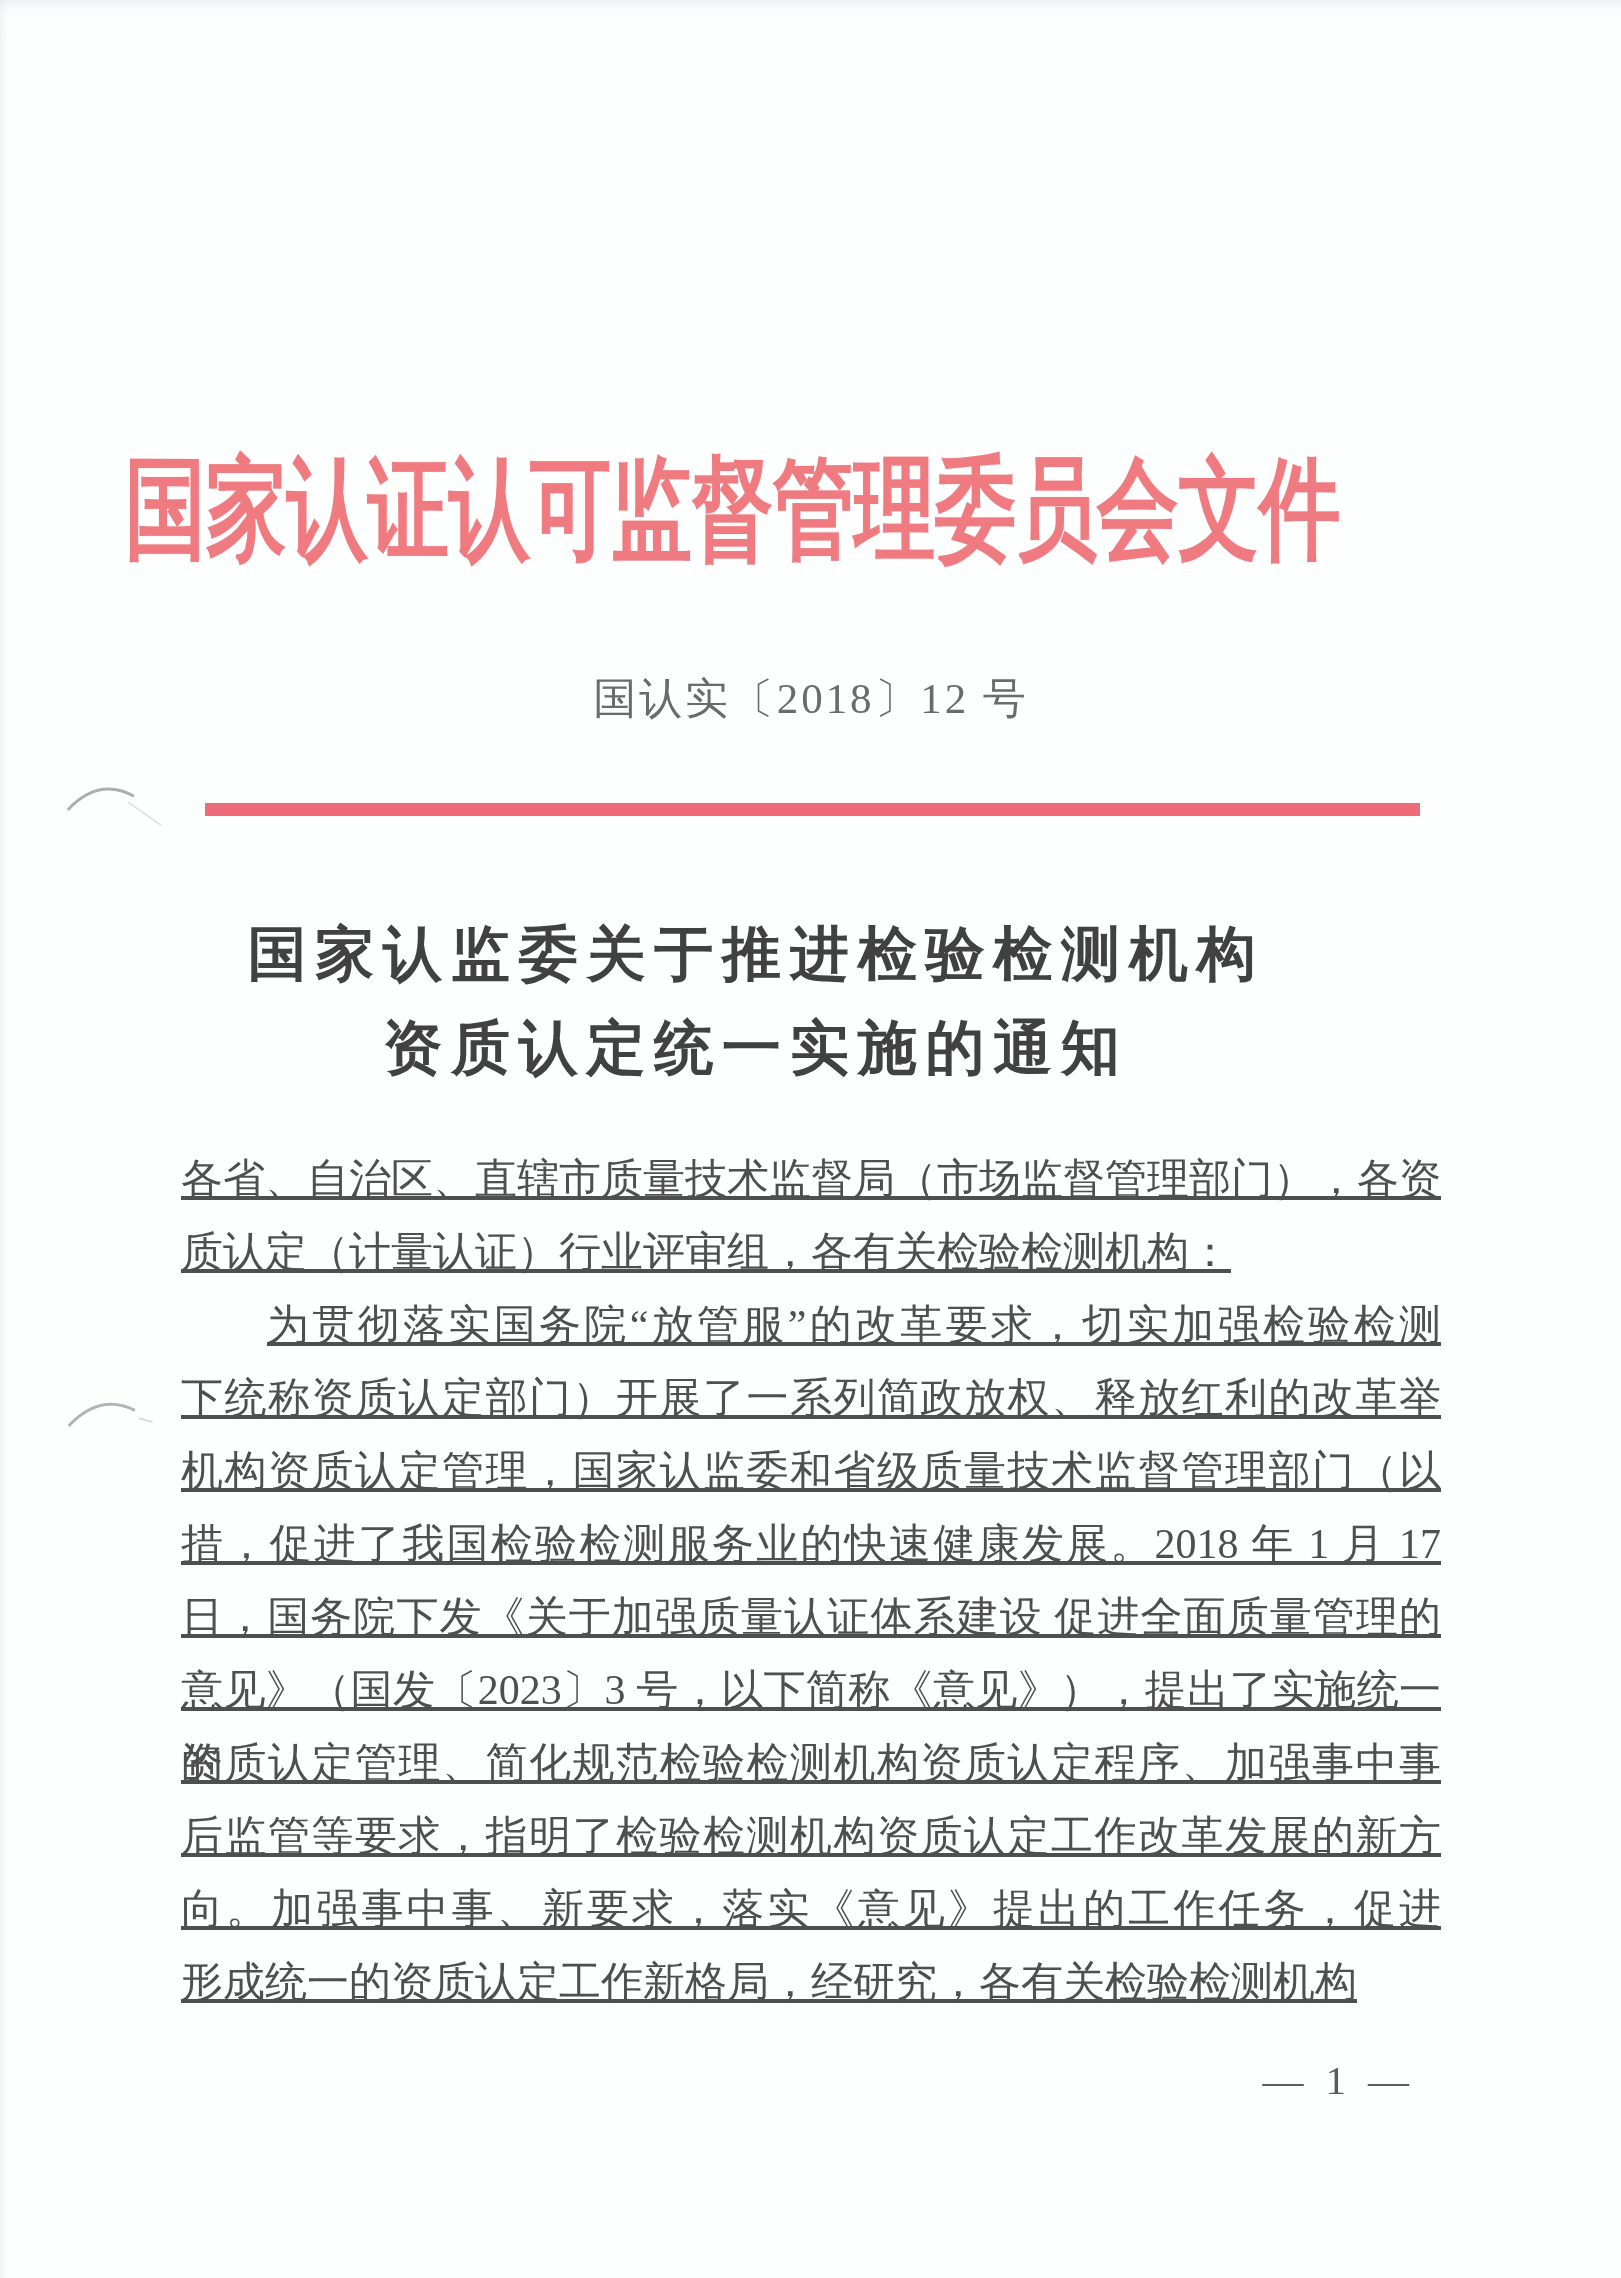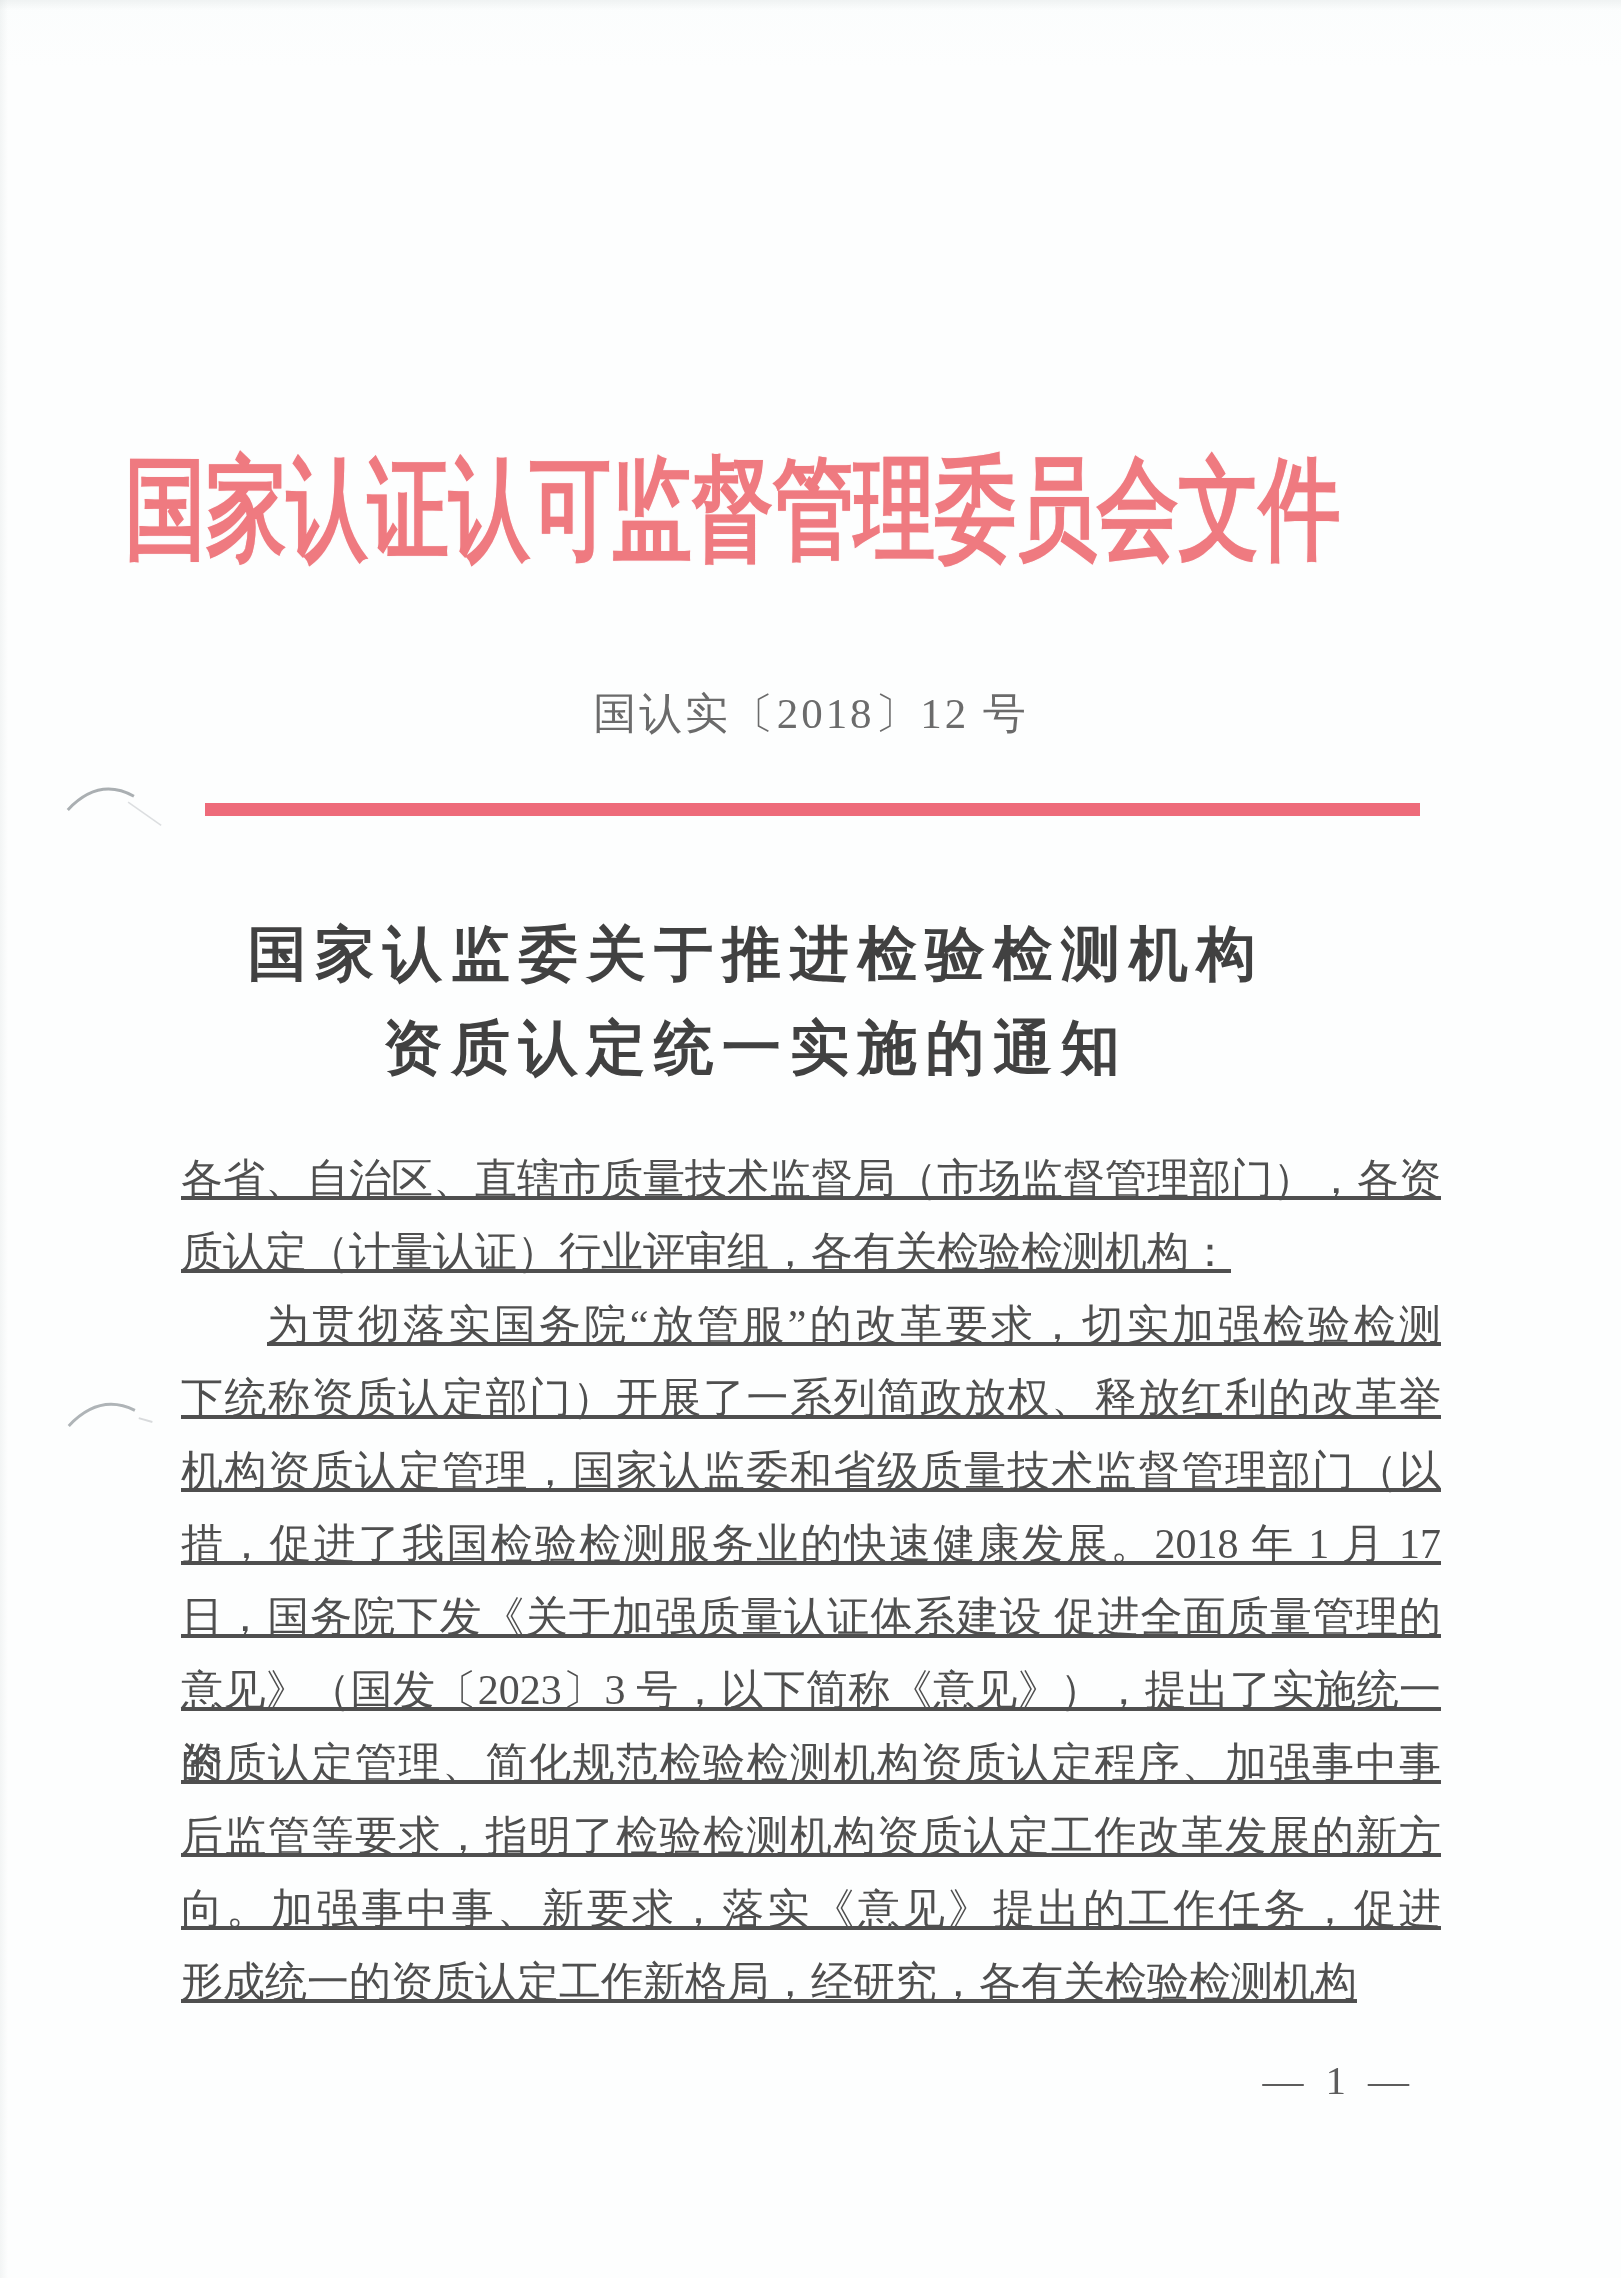--- a/index.html
+++ b/index.html
@@ -23,21 +23,21 @@
     position:absolute;top:437px;left:0;width:1464px;height:146px;
     display:flex;justify-content:center;align-items:center;
   }
   .letterhead{
     font-size:111px;font-weight:bold;white-space:nowrap;
     color:#ef7a80;letter-spacing:0;
     transform:scaleX(.73);transform-origin:center;
     text-shadow:0 0 1px rgba(239,122,128,.55);
   }
   .doc-number{
-    position:absolute;top:685px;left:0;width:1622px;
+    position:absolute;top:670px;left:0;width:1622px;
     text-align:center;font-size:43px;color:#6b6b6b;letter-spacing:2.9px;
   }
   .red-rule{
     position:absolute;top:803px;left:205px;width:1215px;height:12.7px;
     background:#ee6b7a;
   }
   .doc-title{
     position:absolute;top:907px;left:0;width:1512px;
     text-align:center;font-weight:bold;color:#414141;
     font-size:59px;line-height:94px;letter-spacing:8.8px;

